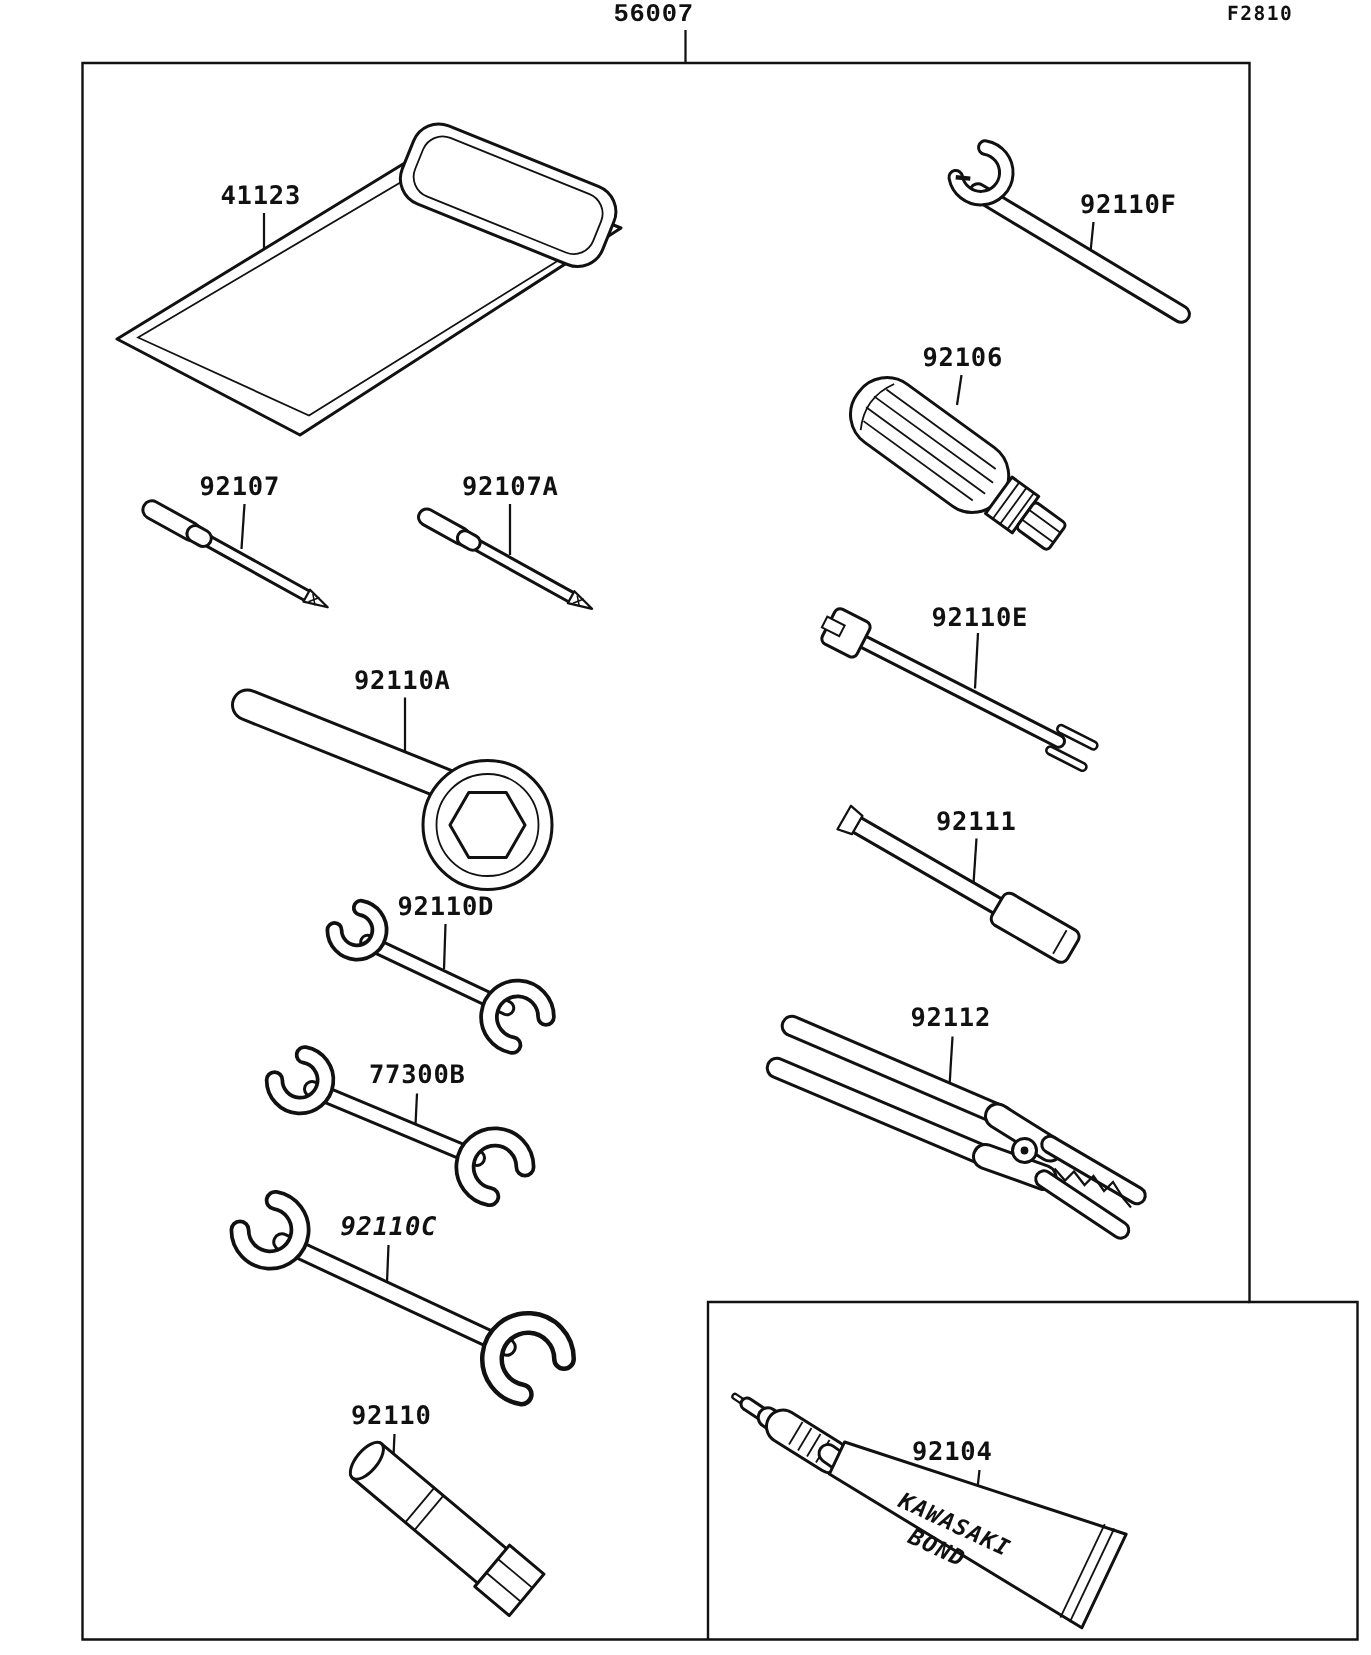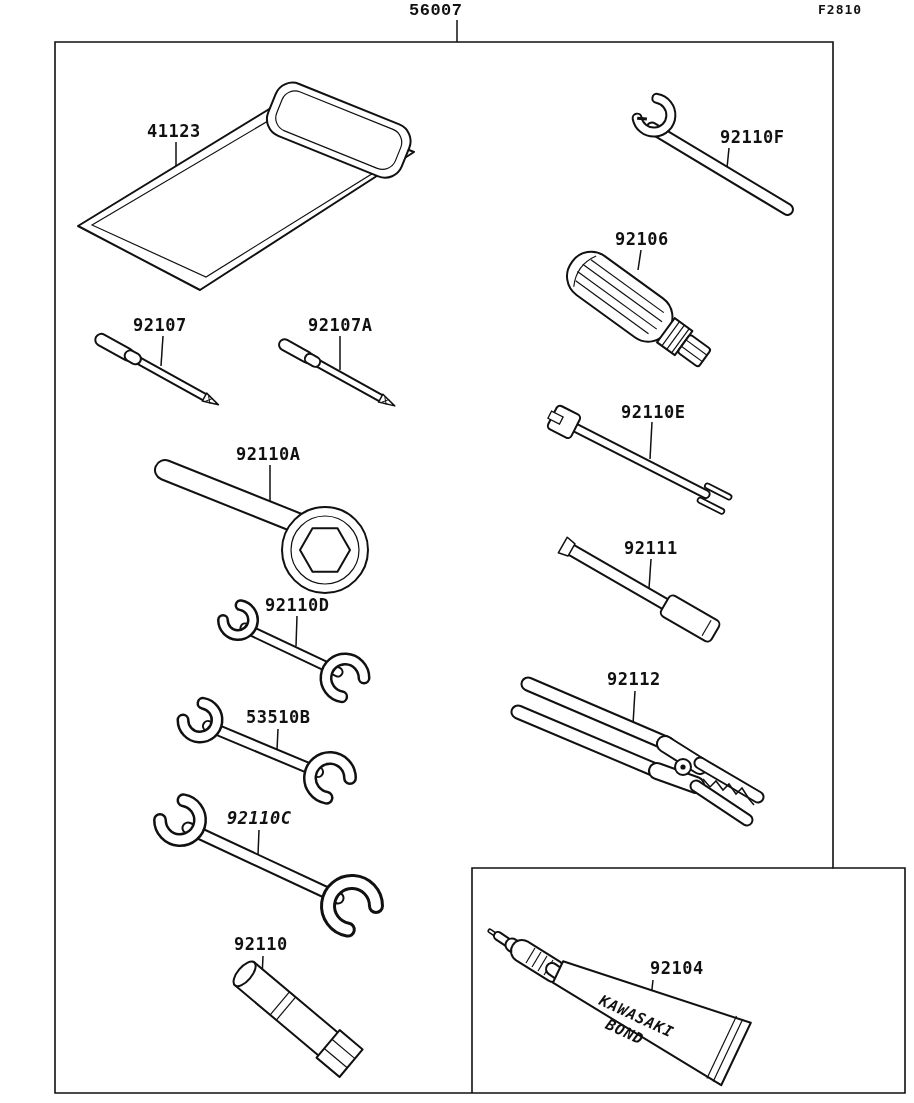--- a/index.html
+++ b/index.html
@@ -230,19 +230,19 @@
 
   <div class="plabel" style="left:147px; top:121px;">41123</div>
   <div class="plabel" style="left:696px; top:127px;margin-left:24px;">92110F</div>
   <div class="plabel" style="left:615px; top:229px;">92106</div>
   <div class="plabel" style="left:133px; top:315px;">92107</div>
   <div class="plabel" style="left:308px; top:315px;">92107A</div>
   <div class="plabel" style="left:621px; top:402px;text-align:center;">92110E</div>
   <div class="plabel" style="left:236px; top:444px;">92110A</div>
   <div class="plabel" style="left:624px; top:538px;">92111</div>
   <div class="plabel" style="left:265px; top:595px;text-align:right;">92110D</div>
-  <div class="plabel" style="left:246px; top:707px;">53510B</div>
+  <div class="plabel" style="left:246px; top:707px;">77300B</div>
   <div class="plabel" style="left:607px; top:669px;">92112</div>
   <div class="plabel" style="left:227px; top:808px;font-style:italic;">92110C</div>
   <div class="plabel" style="left:234px; top:934px;">92110</div>
-  <div class="plabel" style="left:650px; top:958px;">92104</div>
+  <div class="plabel" style="left:608px; top:958px;">92104</div>
 
 </div>
 
 </body></html>

